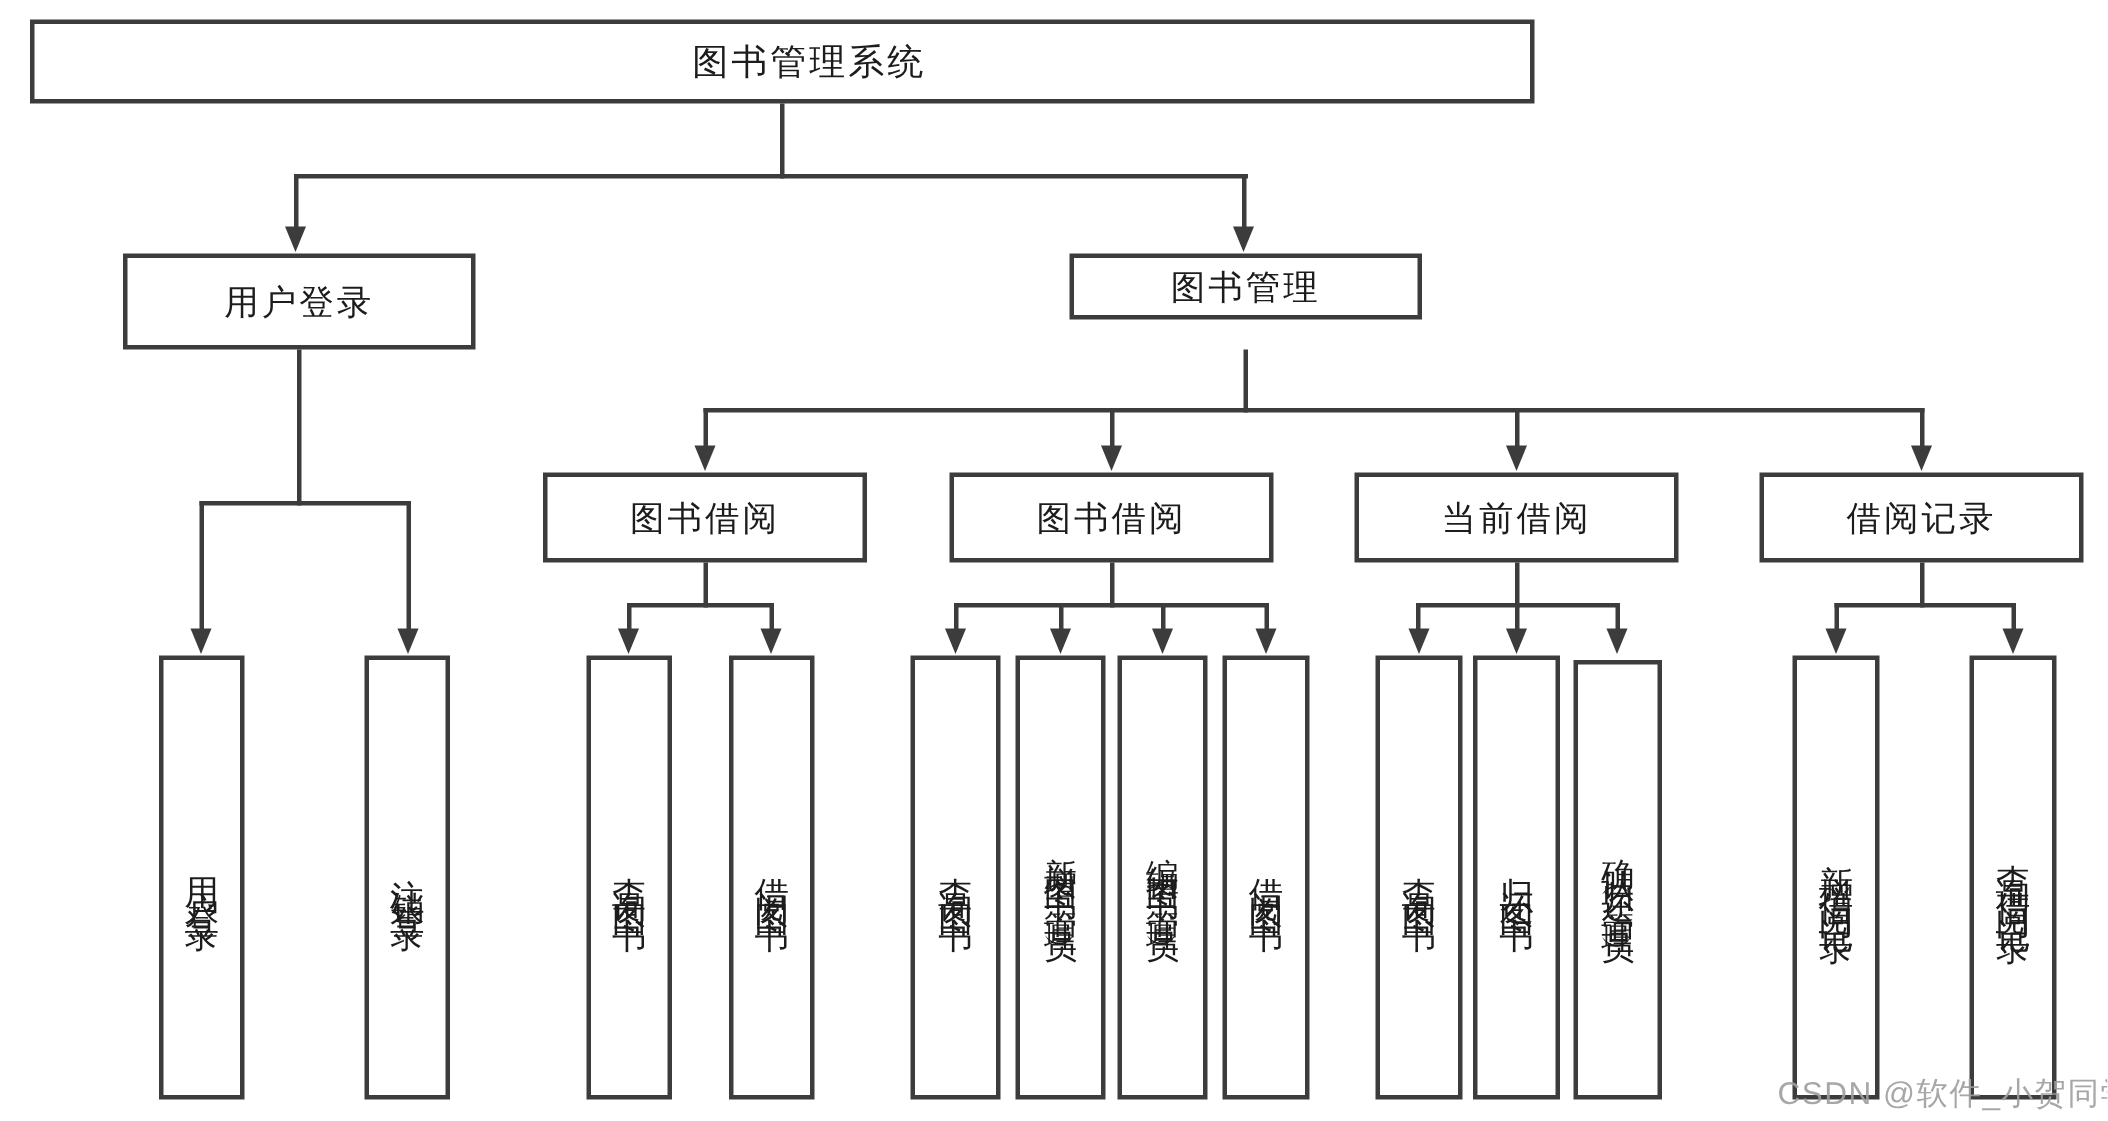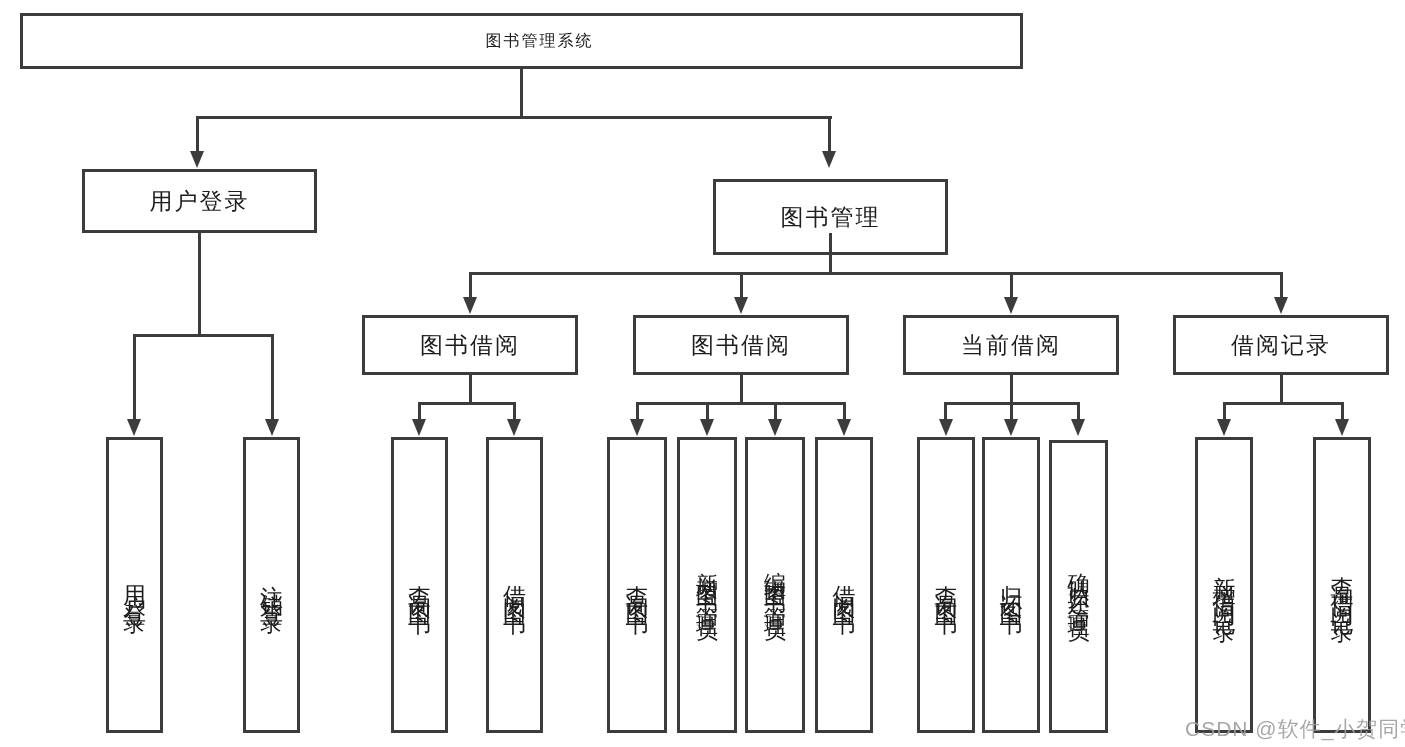--- a/index.html
+++ b/index.html
@@ -24,21 +24,21 @@
     background:#fff;
     display:flex;
     align-items:center;
     justify-content:center;
   }
   .lbl{
     font-size:23px;
     letter-spacing:2px;
     white-space:nowrap;
   }
-  .root-box .lbl{font-size:16px;margin-left:36px;}
+  .root-box .lbl{font-size:24px;margin-left:36px;}
   .vlbl{
     writing-mode:vertical-rl;
     text-orientation:mixed;
     font-size:23px;
     letter-spacing:9px;
     line-height:1;
     white-space:nowrap;
   }
   .vlbl.long{
     font-size:22px;
@@ -77,21 +77,21 @@
   <div class="line" style="left:520px;top:69px;width:3px;height:50px"></div>
   <div class="line" style="left:196px;top:116px;width:636px;height:3px"></div>
   <div class="line" style="left:196px;top:116px;width:3px;height:37px"></div>
   <div class="ah" style="left:190px;top:151px"></div>
   <div class="line" style="left:828px;top:116px;width:3px;height:37px"></div>
   <div class="ah" style="left:822px;top:151px"></div>
 
   <div class="box" style="left:82px;top:169px;width:235px;height:64px">
     <span class="lbl">用户登录</span>
   </div>
-  <div class="box" style="left:713px;top:179px;width:235px;height:76px">
+  <div class="box" style="left:713px;top:169px;width:235px;height:44px">
     <span class="lbl">图书管理</span>
   </div>
 
   <div class="line" style="left:198px;top:233px;width:3px;height:104px"></div>
   <div class="line" style="left:133px;top:334px;width:141px;height:3px"></div>
   <div class="line" style="left:133px;top:334px;width:3px;height:86px"></div>
   <div class="ah" style="left:127px;top:419px"></div>
   <div class="line" style="left:271px;top:334px;width:3px;height:86px"></div>
   <div class="ah" style="left:265px;top:419px"></div>
 

